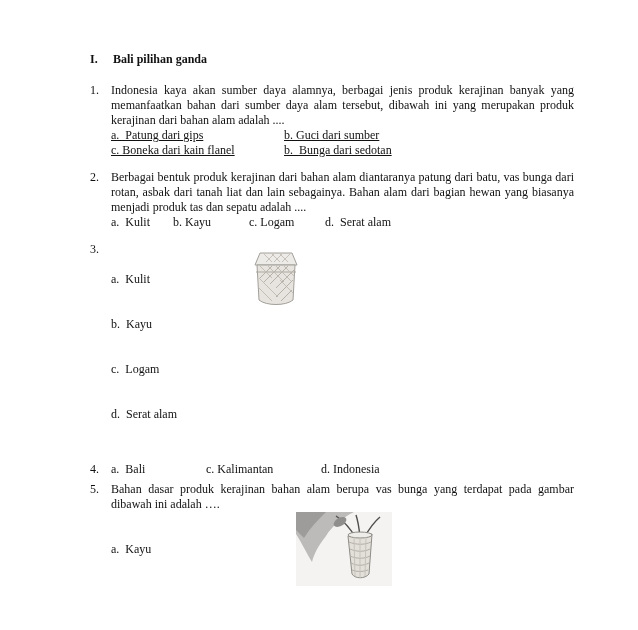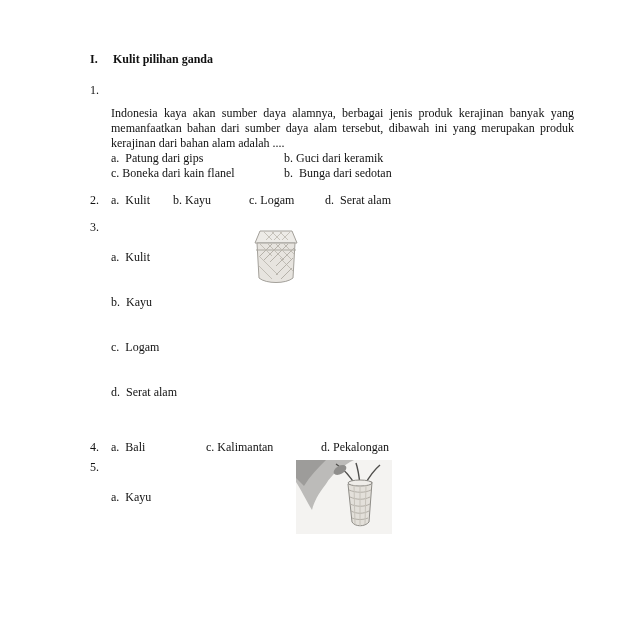--- a/index.html
+++ b/index.html
@@ -28,25 +28,26 @@
     font-weight: bold;
     margin-bottom: 16px;
   }
   .sec-num { width: 23px; flex: none; }
   .question { display: flex; margin-bottom: 12px; }
   .question.tight { margin-bottom: 5px; }
   .question.q3m { margin-bottom: 10px; }
   .question.q5m { margin-bottom: 8px; }
   .q-num { width: 21px; flex: none; }
   .q-body { flex: 1; min-width: 0; }
-  .q-text { text-align: justify; margin-top: 23px; }
+  .q-text { text-align: justify; }
   .opt-grid {
     display: grid;
     grid-template-columns: 173px auto;
     white-space: pre-wrap;
+    text-decoration: underline;
   }
   .opt-inline { display: flex; white-space: pre-wrap; }
   .q2-opts > span:nth-child(1) { width: 62px; flex: none; }
   .q2-opts > span:nth-child(2) { width: 76px; flex: none; }
   .q2-opts > span:nth-child(3) { width: 76px; flex: none; }
   .q4-opts > span:nth-child(1) { width: 95px; flex: none; }
   .q4-opts > span:nth-child(2) { width: 115px; flex: none; }
   .q4-opts > span:nth-child(3) { width: 122px; flex: none; }
   .row { display: flex; align-items: flex-start; }
   .opt-list { white-space: pre-wrap; }
@@ -56,39 +57,40 @@
   .img-q3 { margin-top: 8px; }
   .img-q5 { margin-top: 0; }
 </style>
 </head>
 <body>
 
 <div class="page">
 
   <div class="section-title">
     <span class="sec-num">I.</span>
-    <span>Kulit pilihan ganda</span>
+    <span>Bali pilihan ganda</span>
   </div>
 
   <div class="question">
     <span class="q-num">1.</span>
     <div class="q-body">
       <div class="q-text">Indonesia kaya akan sumber daya alamnya, berbagai jenis produk kerajinan banyak yang memanfaatkan bahan dari sumber daya alam tersebut, dibawah ini yang merupakan produk kerajinan dari bahan alam adalah ....</div>
       <div class="opt-grid">
         <span>a.  Patung dari gips</span>
-        <span>b. Guci dari keramik</span>
+        <span>b. Guci dari sumber</span>
         <span>c. Boneka dari kain flanel</span>
         <span>b.  Bunga dari sedotan</span>
       </div>
     </div>
   </div>
 
   <div class="question">
     <span class="q-num">2.</span>
     <div class="q-body">
+      <div class="q-text">Berbagai bentuk produk kerajinan dari bahan alam diantaranya patung dari batu, vas bunga dari rotan, asbak dari tanah liat dan lain sebagainya. Bahan alam dari bagian hewan yang biasanya menjadi produk tas dan sepatu adalah ....</div>
       <div class="opt-inline q2-opts">
         <span>a.  Kulit</span>
         <span>b. Kayu</span>
         <span>c. Logam</span>
         <span>d.  Serat alam</span>
       </div>
     </div>
   </div>
 
   <div class="question q3m">
@@ -136,28 +138,29 @@
       </div>
     </div>
   </div>
 
   <div class="question tight">
     <span class="q-num">4.</span>
     <div class="q-body">
       <div class="opt-inline q4-opts">
         <span>a.  Bali</span>
         <span>c. Kalimantan</span>
-        <span>d. Pekalongan</span>
+        <span>d. Indonesia</span>
       </div>
     </div>
   </div>
 
   <div class="question q5m">
     <span class="q-num">5.</span>
     <div class="q-body">
+      <div class="q-text">Bahan dasar produk kerajinan bahan alam berupa vas bunga yang terdapat pada gambar dibawah ini adalah ….</div>
       <div class="row">
         <div class="opt-list ol-q5">
           <div>a.  Kayu</div>
           
           
           
         </div>
         <div class="img img-q5">
           <svg width="96" height="74" viewBox="0 0 96 74" xmlns="http://www.w3.org/2000/svg">
             <rect width="96" height="74" fill="#f4f3f1"></rect>

